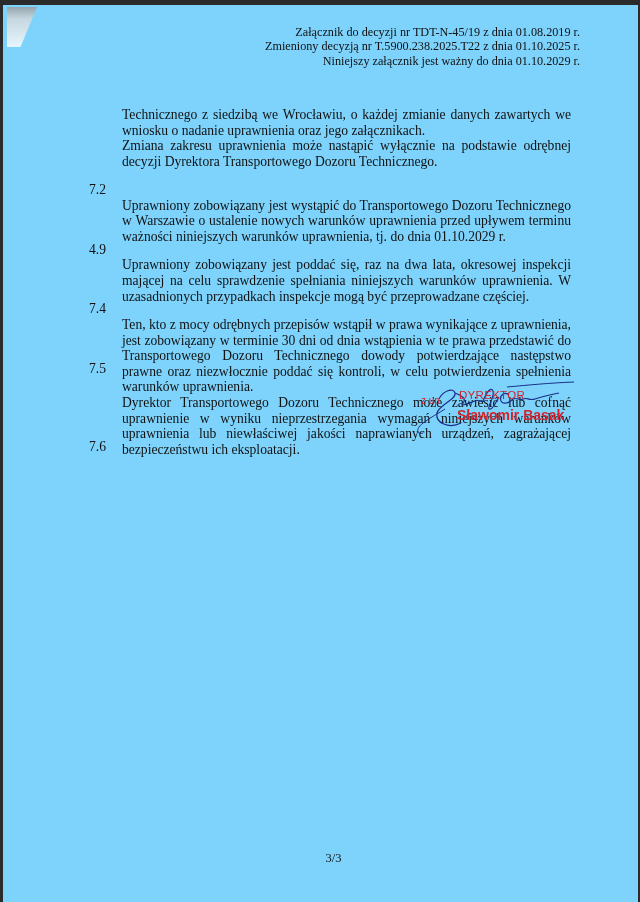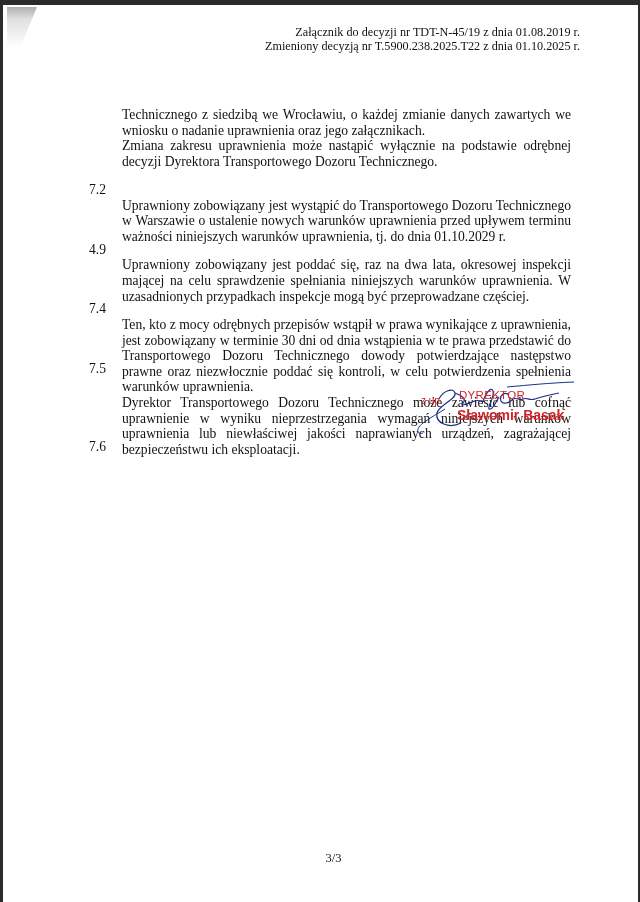--- a/index.html
+++ b/index.html
@@ -4,21 +4,21 @@
 <style>
   html, body { margin: 0; padding: 0; }
   body {
     width: 640px; height: 902px; overflow: hidden;
     background: #2b2b2b;
     font-family: "Liberation Serif", "DejaVu Serif", serif;
     color: #111;
   }
   .page {
     position: absolute; left: 3px; top: 5px; width: 635px; height: 897px;
-    background: #ffffff;
+    background: #7dd3fc;
   }
   .corner {
     position: absolute; left: 4px; top: 2px; width: 30px; height: 40px;
     background: linear-gradient(180deg, #9a9a9a 0%, #d8d8d8 30%, #fff 100%);
     clip-path: polygon(0 0, 100% 0, 45% 100%, 0 100%);
     opacity: 0.8;
   }
   .header {
     position: absolute; right: 58px; top: 20px; text-align: right;
     font-size: 12.2px; line-height: 14.4px;
@@ -47,20 +47,21 @@
 </style>
 </head>
 <body>
 
 <div class="page">
   <div class="corner"></div>
 
   <div class="header">
     <div>Załącznik do decyzji nr TDT-N-45/19 z dnia 01.08.2019 r.</div>
     <div>Zmieniony decyzją nr T.5900.238.2025.T22 z dnia 01.10.2025 r.</div>
+    <div>Niniejszy załącznik jest ważny do dnia 01.10.2029 r.</div>
   </div>
 
   <div class="body-text">
     <div class="cont">Technicznego z siedzibą we Wrocławiu, o każdej zmianie danych zawartych we wniosku o nadanie uprawnienia oraz jego załącznikach.</div>
     <div class="para">
       <span class="num">7.2</span>
       <span class="txt">Zmiana zakresu uprawnienia może nastąpić wyłącznie na podstawie odrębnej decyzji Dyrektora Transportowego Dozoru Technicznego.</span>
     </div>
     <div class="para">
       <span class="num">4.9</span>

